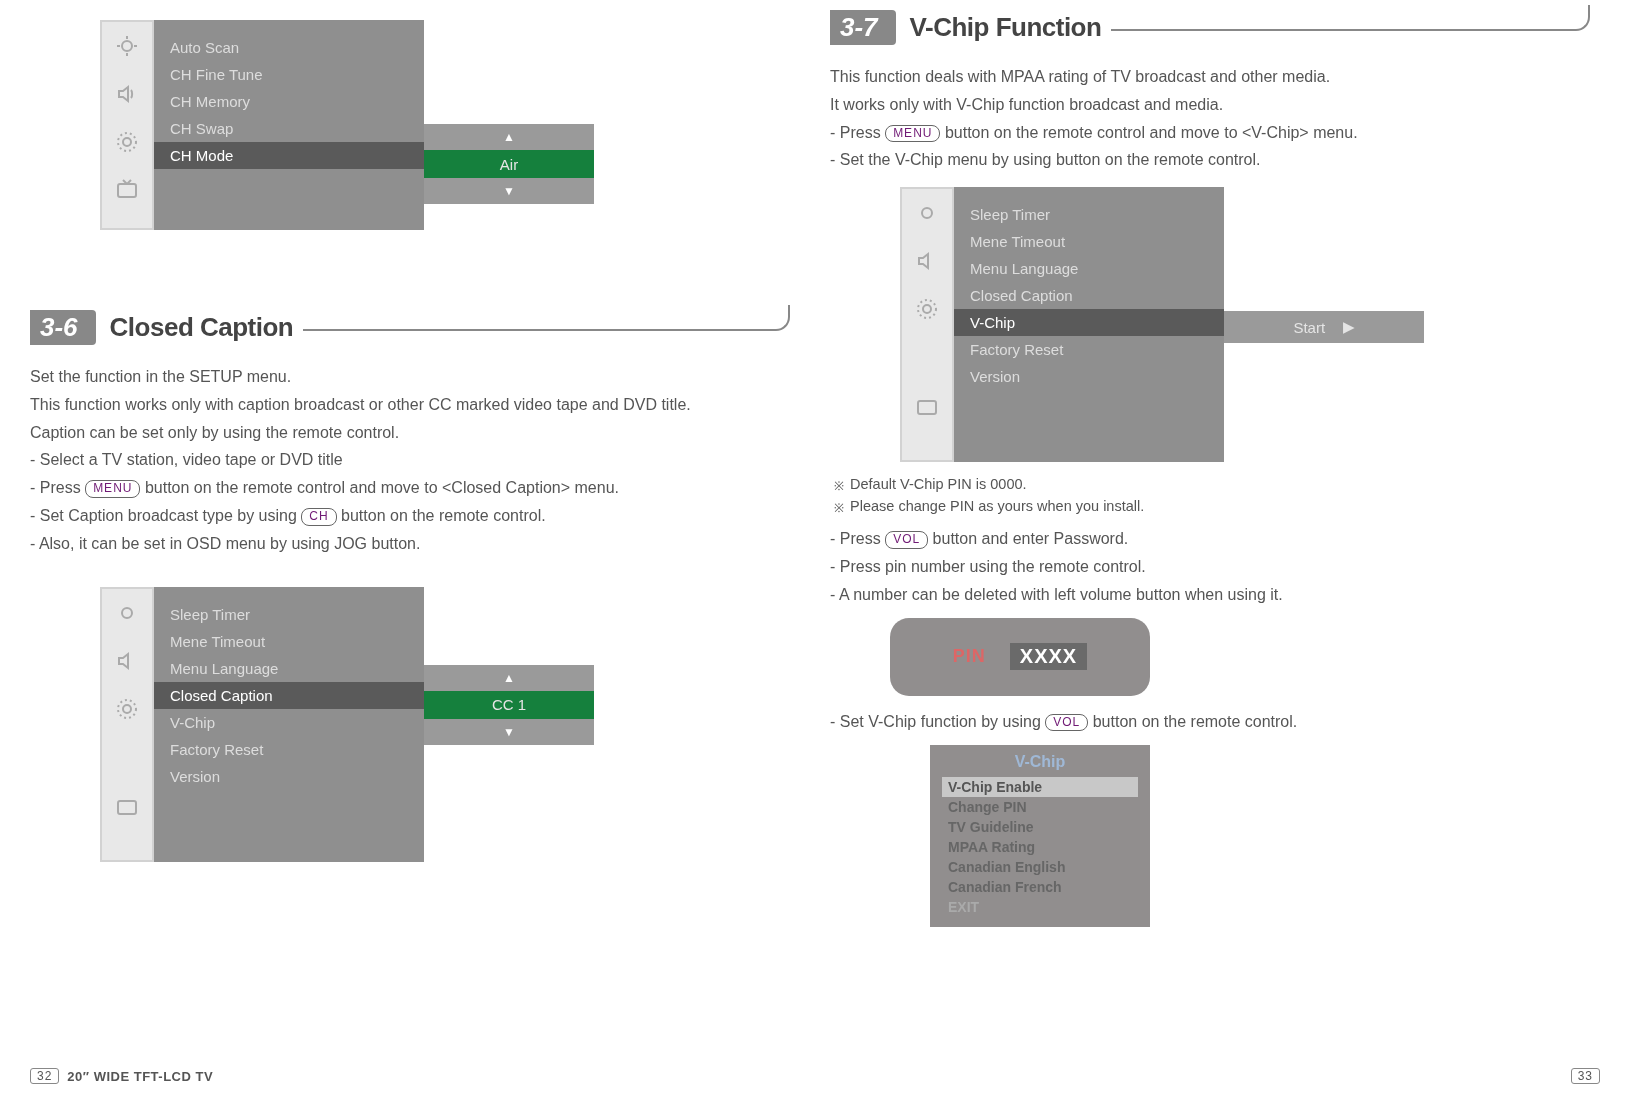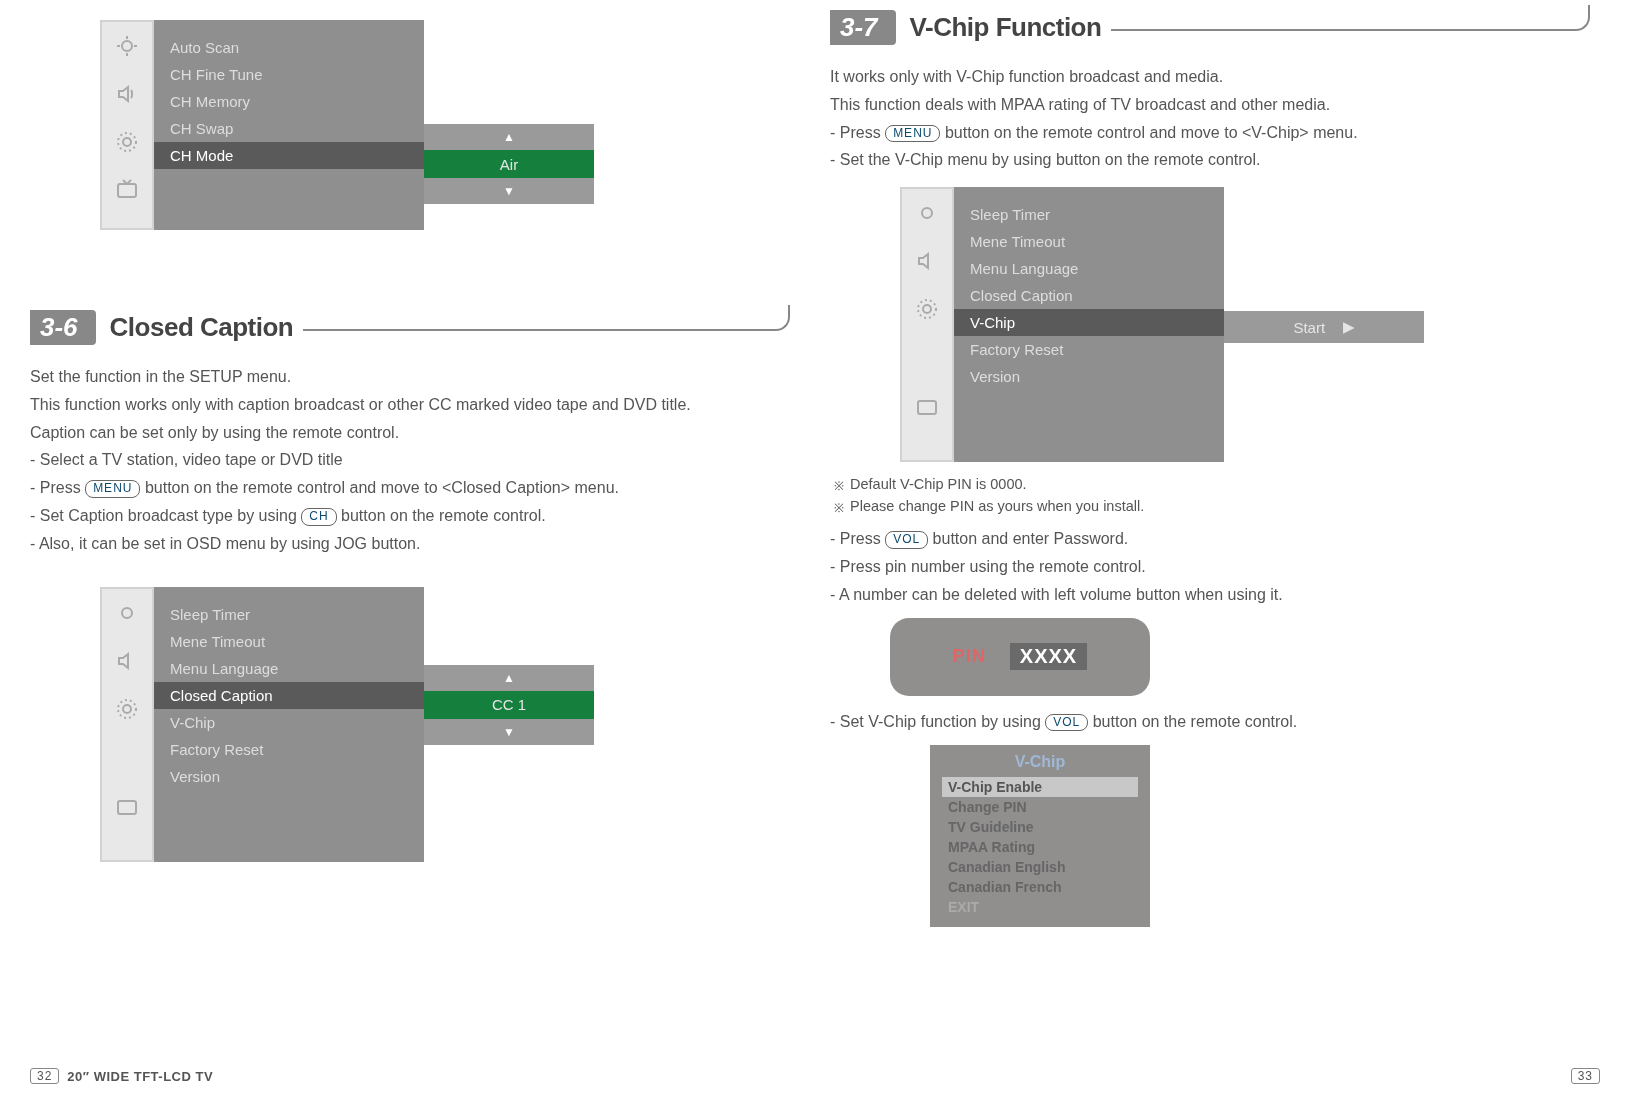--- a/index.html
+++ b/index.html
@@ -31,21 +31,21 @@
 
     
     .section-head { display:flex; align-items:center; margin: 30px 0 20px 0; position: relative; }
     .section-tag { background:#888; color:#fff; font-weight:bold; font-style:italic; font-size:26px; padding: 2px 18px 2px 10px; border-radius: 0 4px 4px 0; }
     .section-title { font-weight:bold; font-size:26px; color:#444; margin-left: 14px; letter-spacing:-0.5px;}
     .section-rule { flex:1; height:26px; border-bottom: 2px solid #888; border-right: 2px solid #888; border-radius: 0 0 14px 0; margin-left: 10px; position:relative; top:-10px;}
 
     .body-text { margin: 0 0 0 0; font-size: 16px; line-height: 1.55; color:#555;}
     .body-text p { margin: 3px 0; }
 
-    .keycap { display:inline-block; border:1px solid #666; padding: 0px 7px; font-size: 12px; letter-spacing:1px; color:#0c4a6e; border-radius:8px; vertical-align:1px; line-height:1.3;}
+    .keycap { display:inline-block; border:1px solid #666; padding: 0px 7px; font-size: 12px; letter-spacing:1px; color:#701a75; border-radius:8px; vertical-align:1px; line-height:1.3;}
 
     .note-line { display:flex; align-items:flex-start; gap:6px; font-size:14.5px; color:#555; margin-left:4px;}
     .asterisk { font-size: 12px; line-height:1.8; }
 
     
     .pin-box { width: 260px; height: 78px; background:#918e8e; display:flex;align-items:center;justify-content:center;gap:24px;margin:10px 0 14px 60px;border-radius:19px;}
     .pin-label{color:#d66;font-weight:bold;font-size:18px;letter-spacing:1px;}
     .pin-val{background:#6a6a6a;color:#fff;font-weight:bold;font-size:20px;padding:2px 10px;letter-spacing:1px;}
 
     
@@ -172,22 +172,22 @@
 
 <div class="page-right">
 
   <div class="section-head" style="margin-top:0">
     <div class="section-tag">3-7</div>
     <div class="section-title">V-Chip Function</div>
     <div class="section-rule"></div>
   </div>
 
   <div class="body-text">
+    <p>This function deals with MPAA rating of TV broadcast and other media.</p>
     <p>It works only with V-Chip function broadcast and media.</p>
-    <p>This function deals with MPAA rating of TV broadcast and other media.</p>
     <p><span>- Press </span><span class="keycap">MENU</span><span> button on the remote control and move to &lt;V-Chip&gt; menu.</span></p>
     <p>- Set the V-Chip menu by using button on the remote control.</p>
   </div>
 
   <div class="osd osd-tall" style="margin-top:14px">
     <div class="osd-icons">
       <div class="icon">
           <svg viewBox="0 0 24 24">
             <circle cx="12" cy="12" r="5" fill="none" stroke="#aaa" stroke-width="2"></circle>
           </svg>

